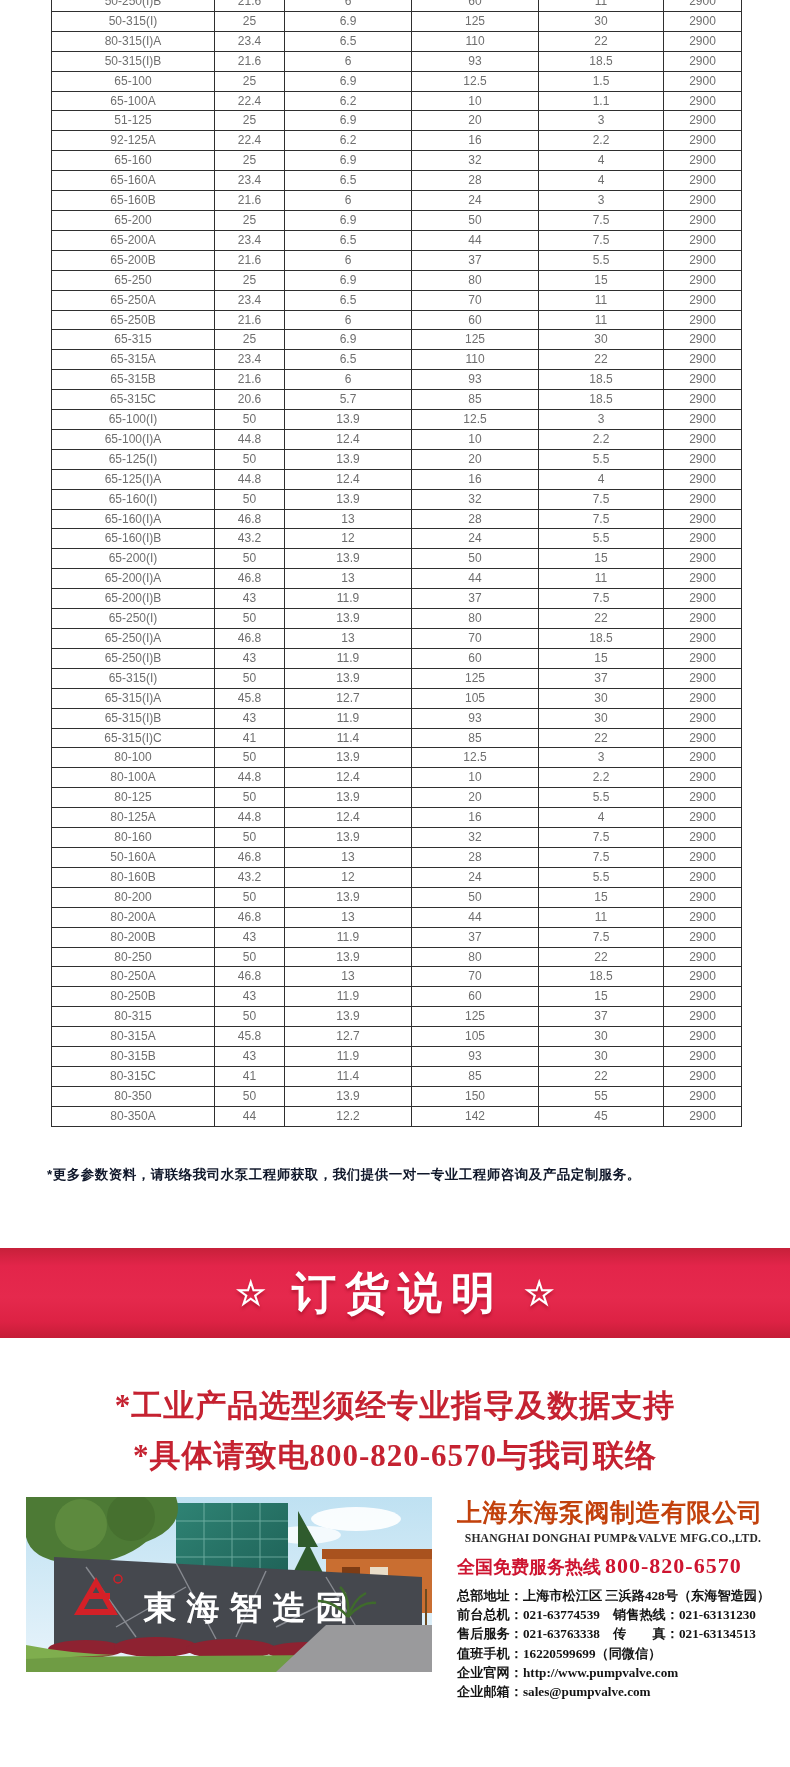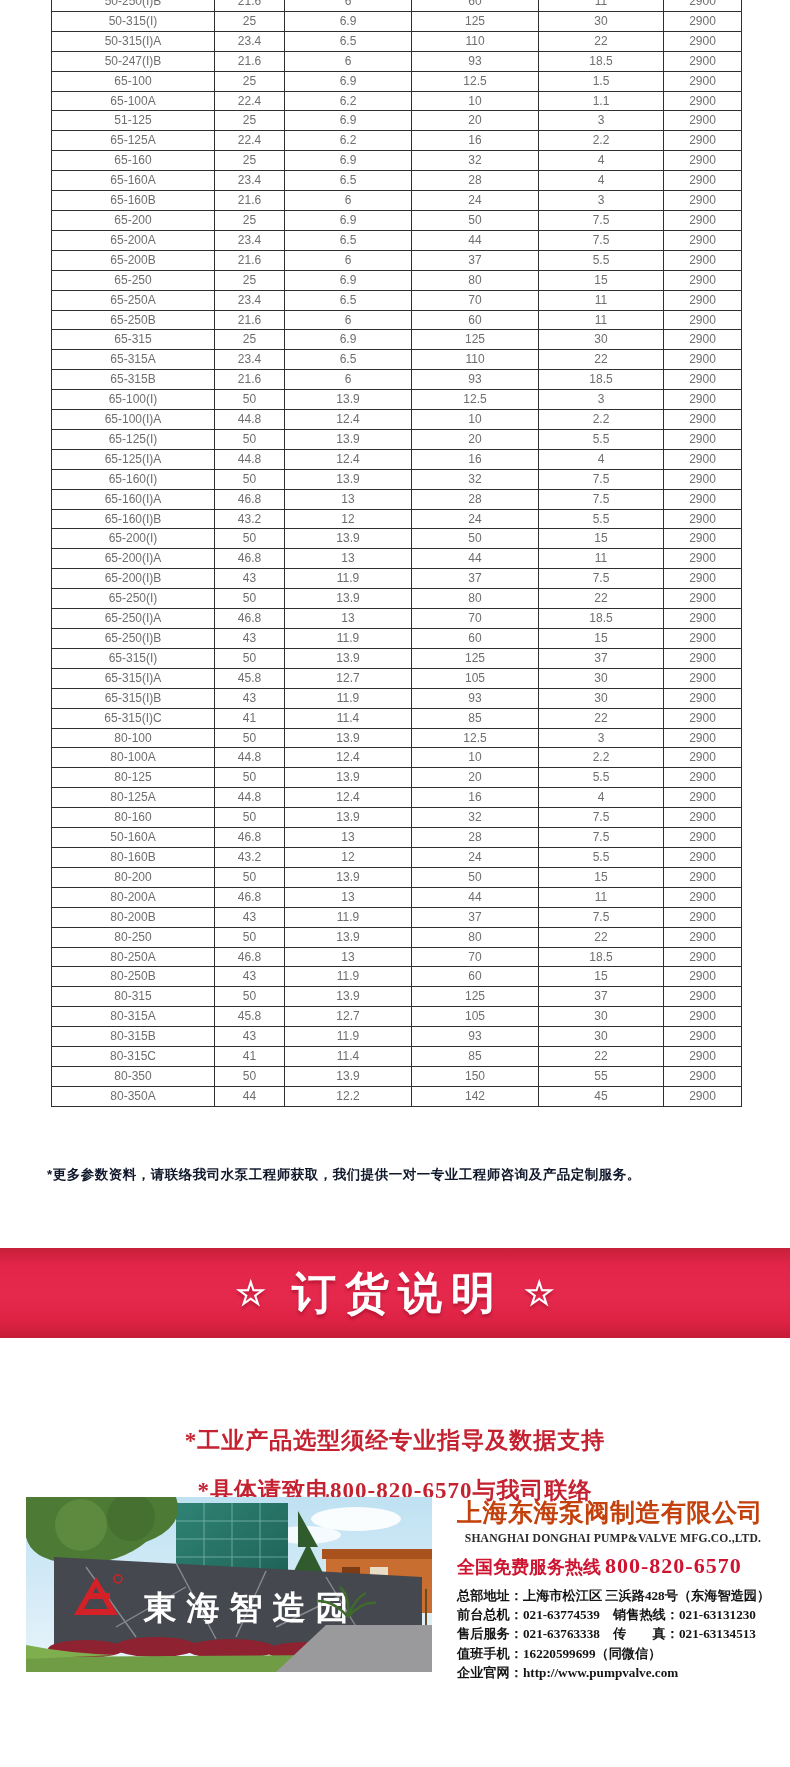--- a/index.html
+++ b/index.html
@@ -29,21 +29,21 @@
   .banner .star{font-size:34px;color:#ffffff;font-weight:bold;line-height:1;
     text-shadow:0 3px 3px rgba(140,8,28,.45);}
   .banner .title{
     font-size:44px;font-weight:bold;color:#ffffff;letter-spacing:9px;
     padding-left:6px;line-height:1;text-shadow:0 3px 3px rgba(140,8,28,.45);
   }
   
   .notice{
     position:absolute;left:0;top:1381px;width:790px;text-align:center;
     color:#c52231;font-weight:bold;font-family:"Liberation Serif",serif;
-    font-size:23px;line-height:50px;letter-spacing:1px;margin-top:35px;
+    font-size:31px;line-height:50px;letter-spacing:1px;
   }
   
   .photo{position:absolute;left:26px;top:1497px;width:406px;height:175px;}
   .f-right{position:absolute;left:457px;top:1496px;width:312px;}
   .company-cn{font-size:25px;font-weight:bold;color:#c2410c;white-space:nowrap;letter-spacing:0.5px;}
   .company-en{font-size:11.6px;font-weight:bold;color:#2a2a2a;margin-top:3px;
     font-family:"Liberation Serif",serif;white-space:nowrap;letter-spacing:.2px;text-align:center;}
   .hotline{margin-top:8px;font-family:"Liberation Serif",serif;font-weight:bold;
     color:#ce1430;white-space:nowrap;}
   .hotline .hl-label{font-size:18px;}
@@ -76,29 +76,29 @@
         </tr>
         <tr>
           <td>50-315(I)</td>
           <td>25</td>
           <td>6.9</td>
           <td>125</td>
           <td>30</td>
           <td>2900</td>
         </tr>
         <tr>
-          <td>50-315(I)A</td>
+          <td>80-315(I)A</td>
           <td>23.4</td>
           <td>6.5</td>
           <td>110</td>
           <td>22</td>
           <td>2900</td>
         </tr>
         <tr>
-          <td>50-247(I)B</td>
+          <td>50-315(I)B</td>
           <td>21.6</td>
           <td>6</td>
           <td>93</td>
           <td>18.5</td>
           <td>2900</td>
         </tr>
         <tr>
           <td>65-100</td>
           <td>25</td>
           <td>6.9</td>
@@ -116,21 +116,21 @@
         </tr>
         <tr>
           <td>51-125</td>
           <td>25</td>
           <td>6.9</td>
           <td>20</td>
           <td>3</td>
           <td>2900</td>
         </tr>
         <tr>
-          <td>65-125A</td>
+          <td>92-125A</td>
           <td>22.4</td>
           <td>6.2</td>
           <td>16</td>
           <td>2.2</td>
           <td>2900</td>
         </tr>
         <tr>
           <td>65-160</td>
           <td>25</td>
           <td>6.9</td>
@@ -216,20 +216,28 @@
           <td>6.5</td>
           <td>110</td>
           <td>22</td>
           <td>2900</td>
         </tr>
         <tr>
           <td>65-315B</td>
           <td>21.6</td>
           <td>6</td>
           <td>93</td>
+          <td>18.5</td>
+          <td>2900</td>
+        </tr>
+        <tr>
+          <td>65-315C</td>
+          <td>20.6</td>
+          <td>5.7</td>
+          <td>85</td>
           <td>18.5</td>
           <td>2900</td>
         </tr>
         <tr>
           <td>65-100(I)</td>
           <td>50</td>
           <td>13.9</td>
           <td>12.5</td>
           <td>3</td>
           <td>2900</td>
@@ -620,14 +628,15 @@
   <div class="hotline">
     <span class="hl-label">全国免费服务热线</span>
     <span class="hl-num">800-820-6570</span>
   </div>
   <div class="details">
     <div>总部地址：上海市松江区 三浜路428号（东海智造园）</div>
     <div>前台总机：021-63774539　销售热线：021-63131230</div>
     <div>售后服务：021-63763338　传　　真：021-63134513</div>
     <div>值班手机：16220599699（同微信）</div>
     <div>企业官网：http://www.pumpvalve.com</div>
+    <div>企业邮箱：sales@pumpvalve.com</div>
   </div>
 </div>
 
 </body></html>

